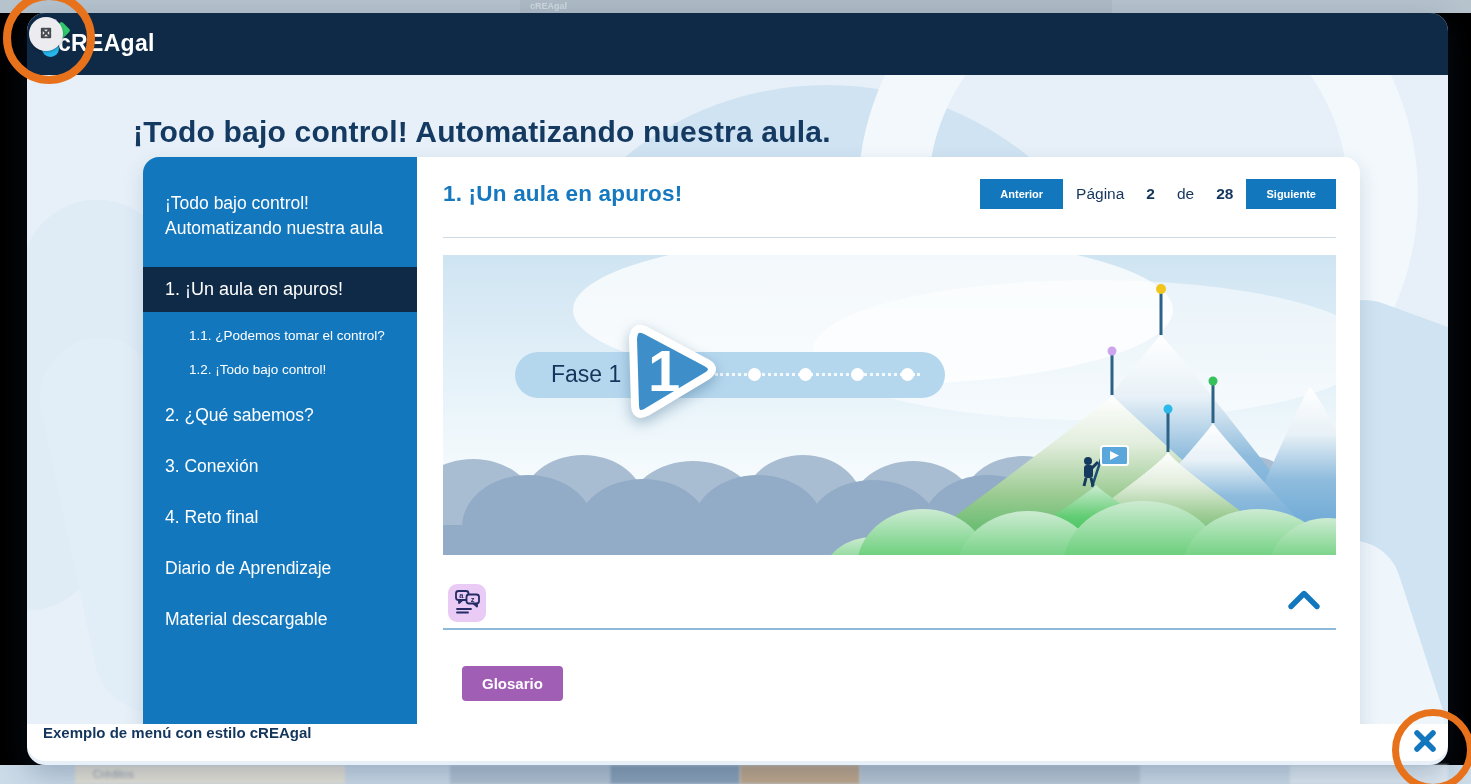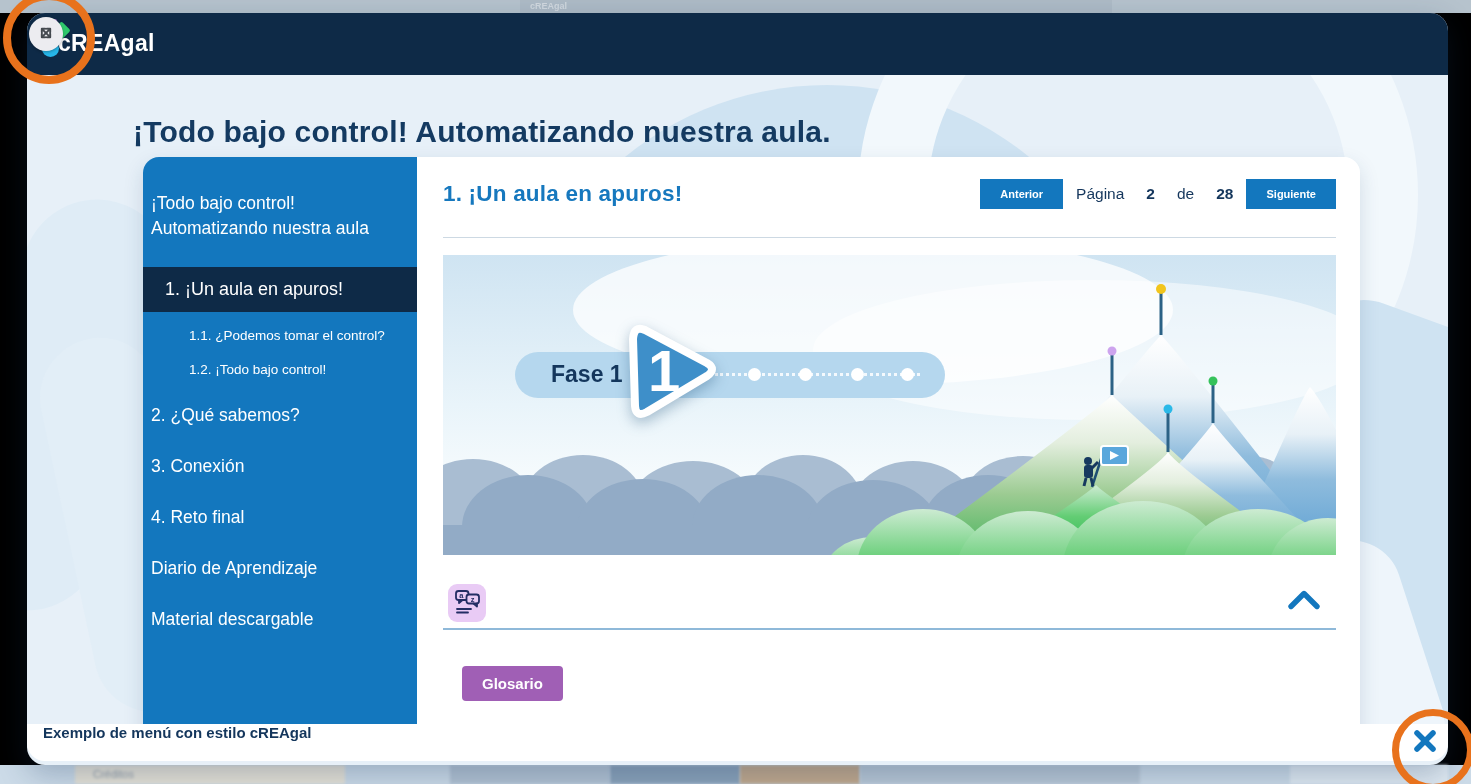--- a/index.html
+++ b/index.html
@@ -47,21 +47,21 @@
 
   
   .course-card{position:absolute;left:116px;top:82px;width:1217px;bottom:-12px;z-index:2;display:flex;
     border-radius:16px 16px 0 0;overflow:hidden;box-shadow:0 8px 20px rgba(25,60,100,.15);}
   .sidebar{width:274px;flex:0 0 274px;background:#1377be;color:#fff;position:relative;}
   .menu-row{margin:30px 0 0 22px;display:flex;align-items:center;gap:11px;cursor:pointer;}
   .hamburger{display:flex;flex-direction:column;gap:4px;}
   .hamburger span{display:block;width:25px;height:4px;background:#fff;border-radius:2px;}
   .menu-label{font-size:19px;font-weight:600;}
   .nav{margin-top:34px;display:flex;flex-direction:column;}
-  .nav-item{color:#fff;cursor:pointer;padding-left:8px;padding-right:14px;}
+  .nav-item{color:#fff;cursor:pointer;padding-left:22px;padding-right:14px;}
   .lvl0{font-size:17.5px;line-height:1.42;}
   .sel{margin-top:26px;background:#0e2a47;padding:10px 22px;font-size:18px;}
   .sub{font-size:13.5px;font-weight:500;padding-left:46px;}
   .mt0{margin-top:0;}
   .mt-sub1{margin-top:16px;}
   .mt-sub2{margin-top:19px;}
   .mt-top{margin-top:26px;}
 
   .content{flex:1;background:#ffffff;position:relative;}
   .content-header{position:absolute;left:26px;right:24px;top:22px;display:flex;justify-content:space-between;align-items:center;}
@@ -70,21 +70,21 @@
   .btn-blue{background:#1377be;color:#fff;border:none;border-radius:0;padding:9px 20px;font-size:11px;font-weight:600;
     font-family:inherit;cursor:pointer;}
   .page-ind{color:#14365c;font-size:15.5px;display:flex;gap:22px;align-items:center;}
   .page-ind b{font-weight:800;}
   .divider1{position:absolute;left:26px;right:24px;top:80px;border-top:1.5px solid #cdd9e3;}
 
   
   .illus{position:absolute;left:26px;top:98px;width:893px;height:300px;overflow:hidden;}
   .illus svg.scene{position:absolute;left:0;top:0;}
   .phase-banner{position:absolute;left:72px;top:97px;width:430px;height:46px;border-radius:23px;background:#b5d7ee;}
-  .phase-label{position:absolute;left:36px;top:9px;color:#14365c;font-size:23px;font-weight:700;}
+  .phase-label{position:absolute;left:36px;top:9px;color:#14365c;font-size:23px;font-weight:400;}
   .dotline{position:absolute;left:200px;top:21px;width:205px;border-top:3px dotted rgba(255,255,255,.85);}
   .pdot{position:absolute;top:16px;width:13px;height:13px;border-radius:50%;background:#ffffff;}
   .pd1{left:233px;}.pd2{left:284px;}.pd3{left:336px;}.pd4{left:386px;}
   .phase-play{position:absolute;left:172px;top:58px;width:112px;height:116px;filter:drop-shadow(0 5px 7px rgba(30,80,120,.35));}
 
   
   .gloss-icon-btn{position:absolute;left:31px;top:427px;width:38px;height:38px;border-radius:9px;background:#e9cbf5;
     border:none;display:flex;align-items:center;justify-content:center;cursor:pointer;}
   .chev-btn{position:absolute;right:36px;top:430px;width:40px;height:26px;background:none;border:none;cursor:pointer;padding:0;}
   .divider2{position:absolute;left:26px;right:24px;top:471px;border-top:2px solid #8fb9d9;}

